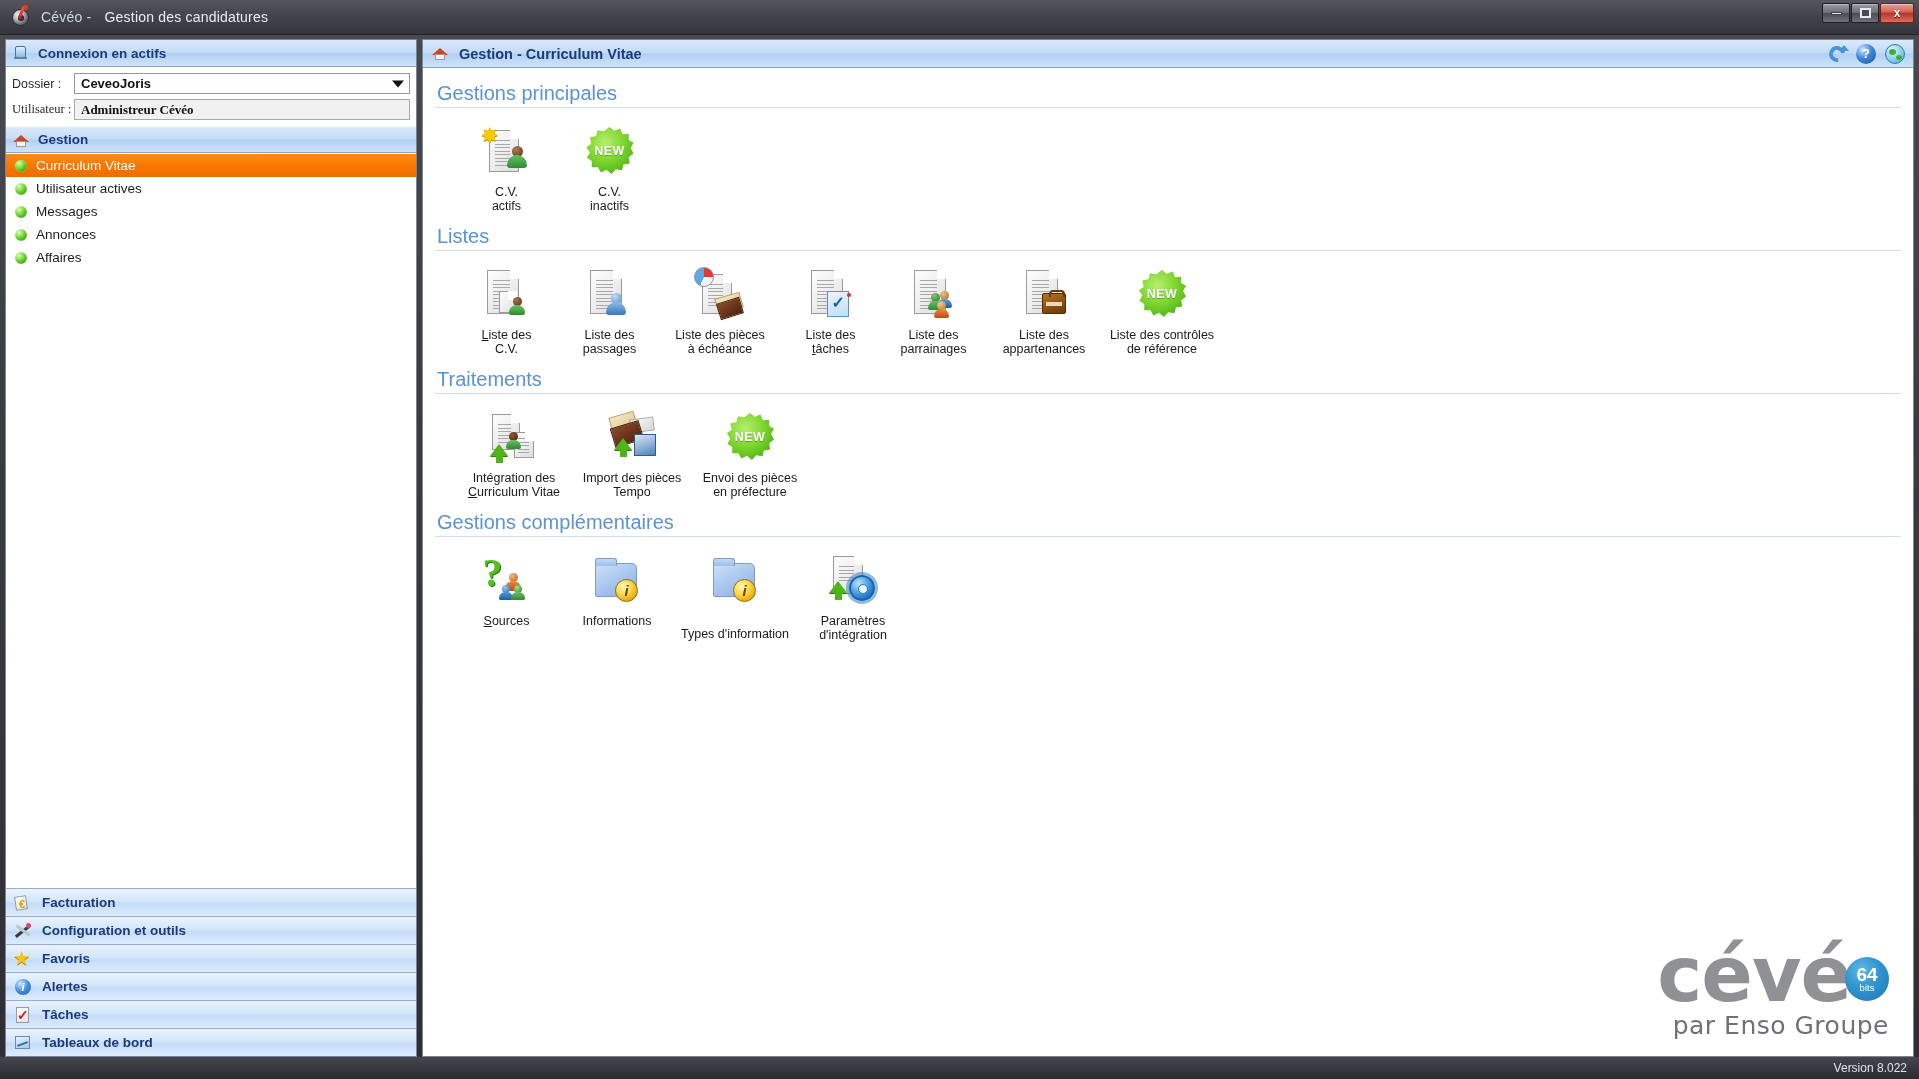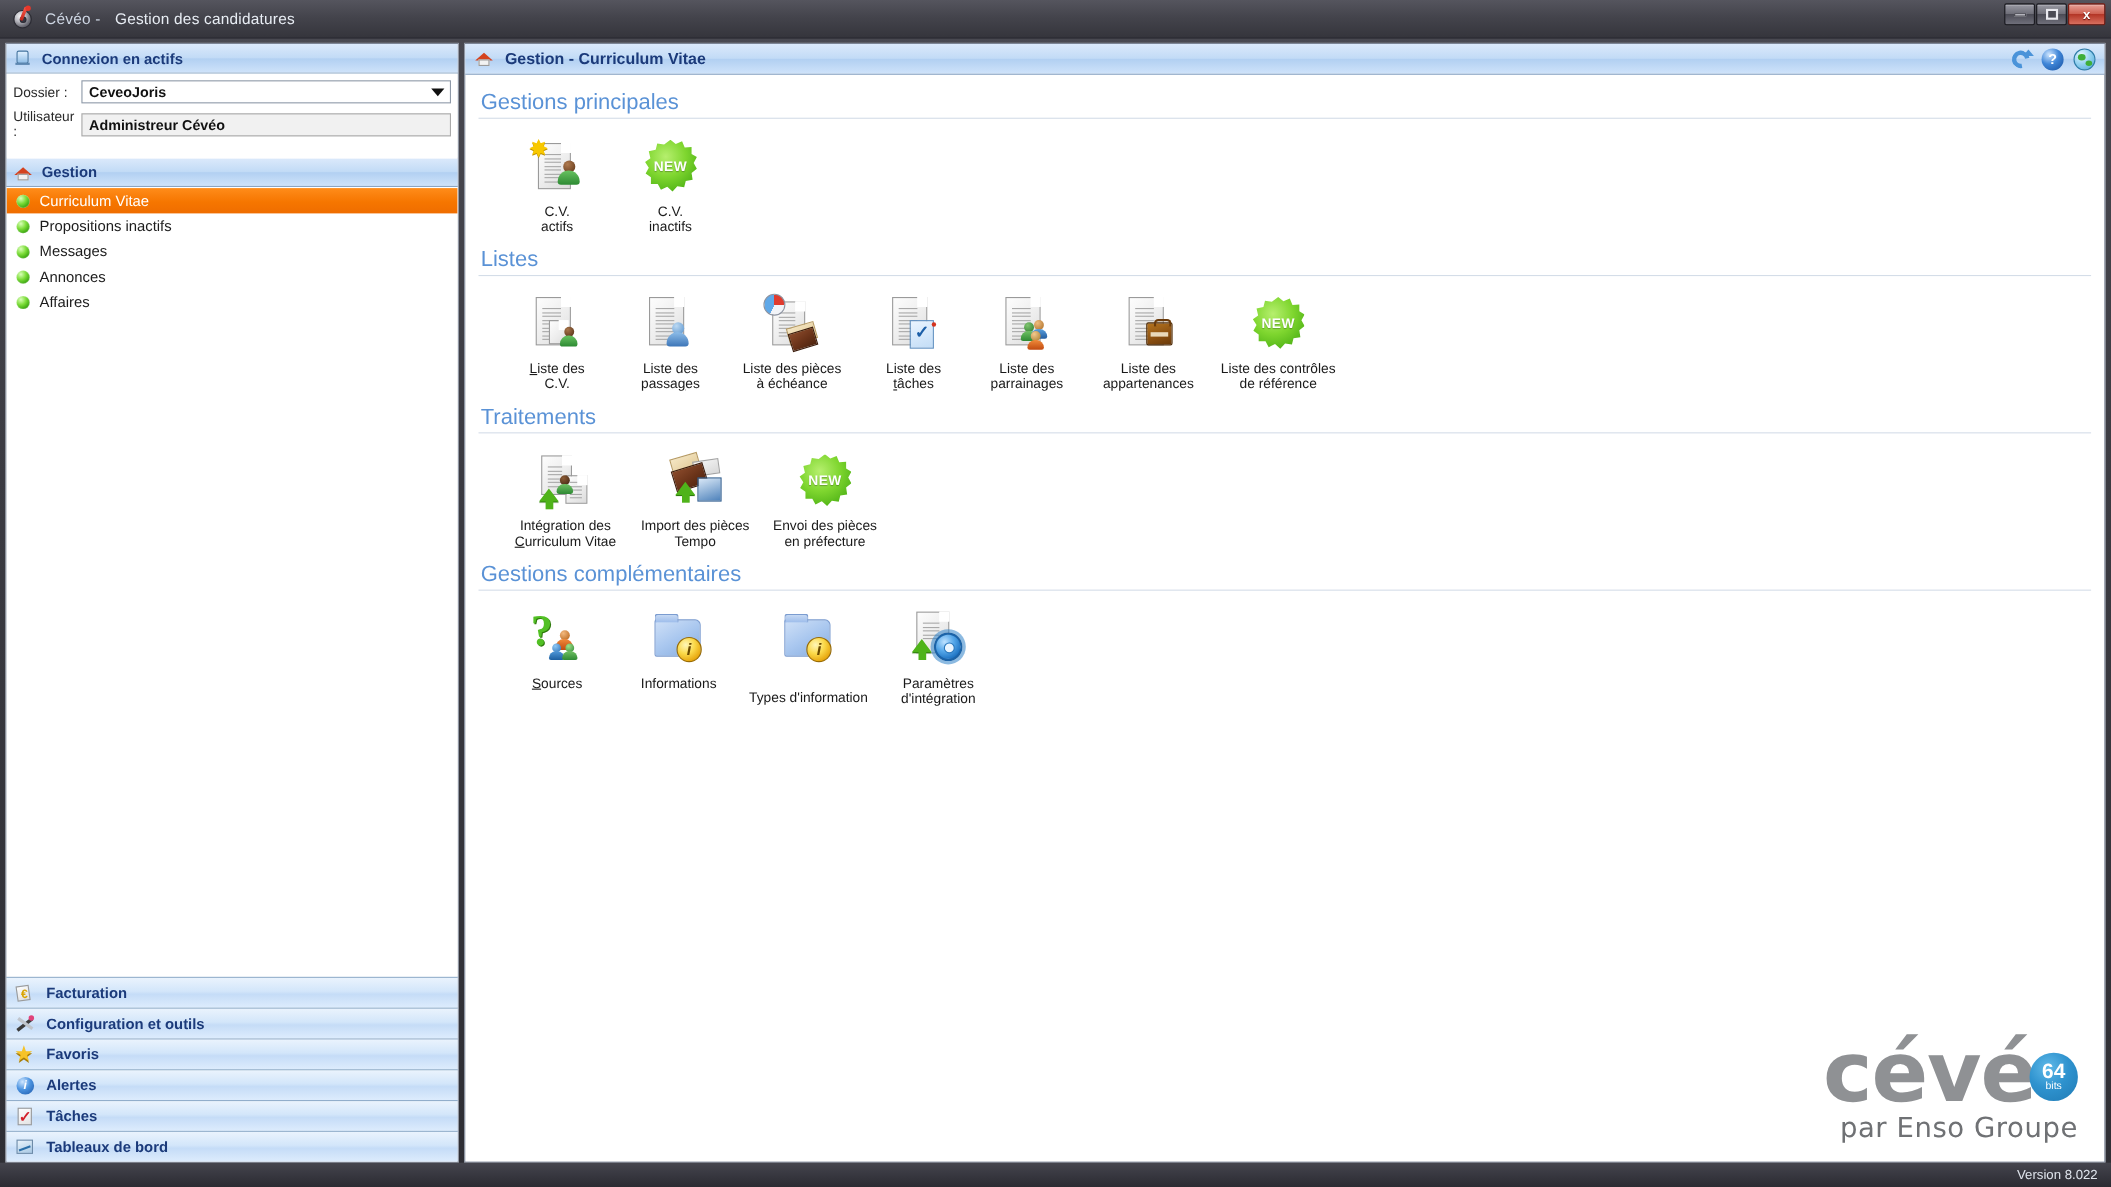--- a/index.html
+++ b/index.html
@@ -88,21 +88,21 @@
     display:flex; align-items:center; gap:9px;
     padding-left:7px;
     background: linear-gradient(180deg,#dbe9fb 0%,#c2dbf6 48%,#b2d0f2 52%,#cfe3fa 100%);
     border-bottom:1px solid #8aa5c4;
     color:#1b3a7a; font-weight:bold; font-size:13.5px;
   }
   .panel-header.thin { border-top:1px solid #fff; }
 
   #conn-fields { padding: 6px 6px 6px 6px; background:#fff; }
   .field-row { display:flex; align-items:center; margin-bottom:5px; }
-  .field-row:last-child{ margin-bottom:10px; }
+  .field-row:last-child{ margin-bottom:0;font-family:Liberation Serif, serif; }
   .field-label { width:62px; flex:0 0 62px; font-size:12.5px; color:#2a2a2a; }
   .field-ctl {
     flex:1; height:21px; border:1px solid #8e99a8;
     display:flex; align-items:center; padding-left:6px;
     font-size:13px; font-weight:bold; color:#111;
     position:relative; background:#fff;
   }
   .field-ctl.readonly { background:#f1f1f1; border-color:#a9a9a9; }
   .dd-arrow {
     position:absolute; right:5px; top:50%; transform:translateY(-50%);
@@ -374,21 +374,21 @@
         <span>Gestion</span>
       </div>
 
       <div id="nav-list">
         <div class="nav-item active">
           <span class="bullet"></span>
           <span>Curriculum Vitae</span>
         </div>
         <div class="nav-item">
           <span class="bullet"></span>
-          <span>Propositions inactifs</span>
+          <span>Utilisateur actives</span>
         </div>
         <div class="nav-item">
           <span class="bullet"></span>
           <span>Messages</span>
         </div>
         <div class="nav-item">
           <span class="bullet"></span>
           <span>Annonces</span>
         </div>
         <div class="nav-item">

